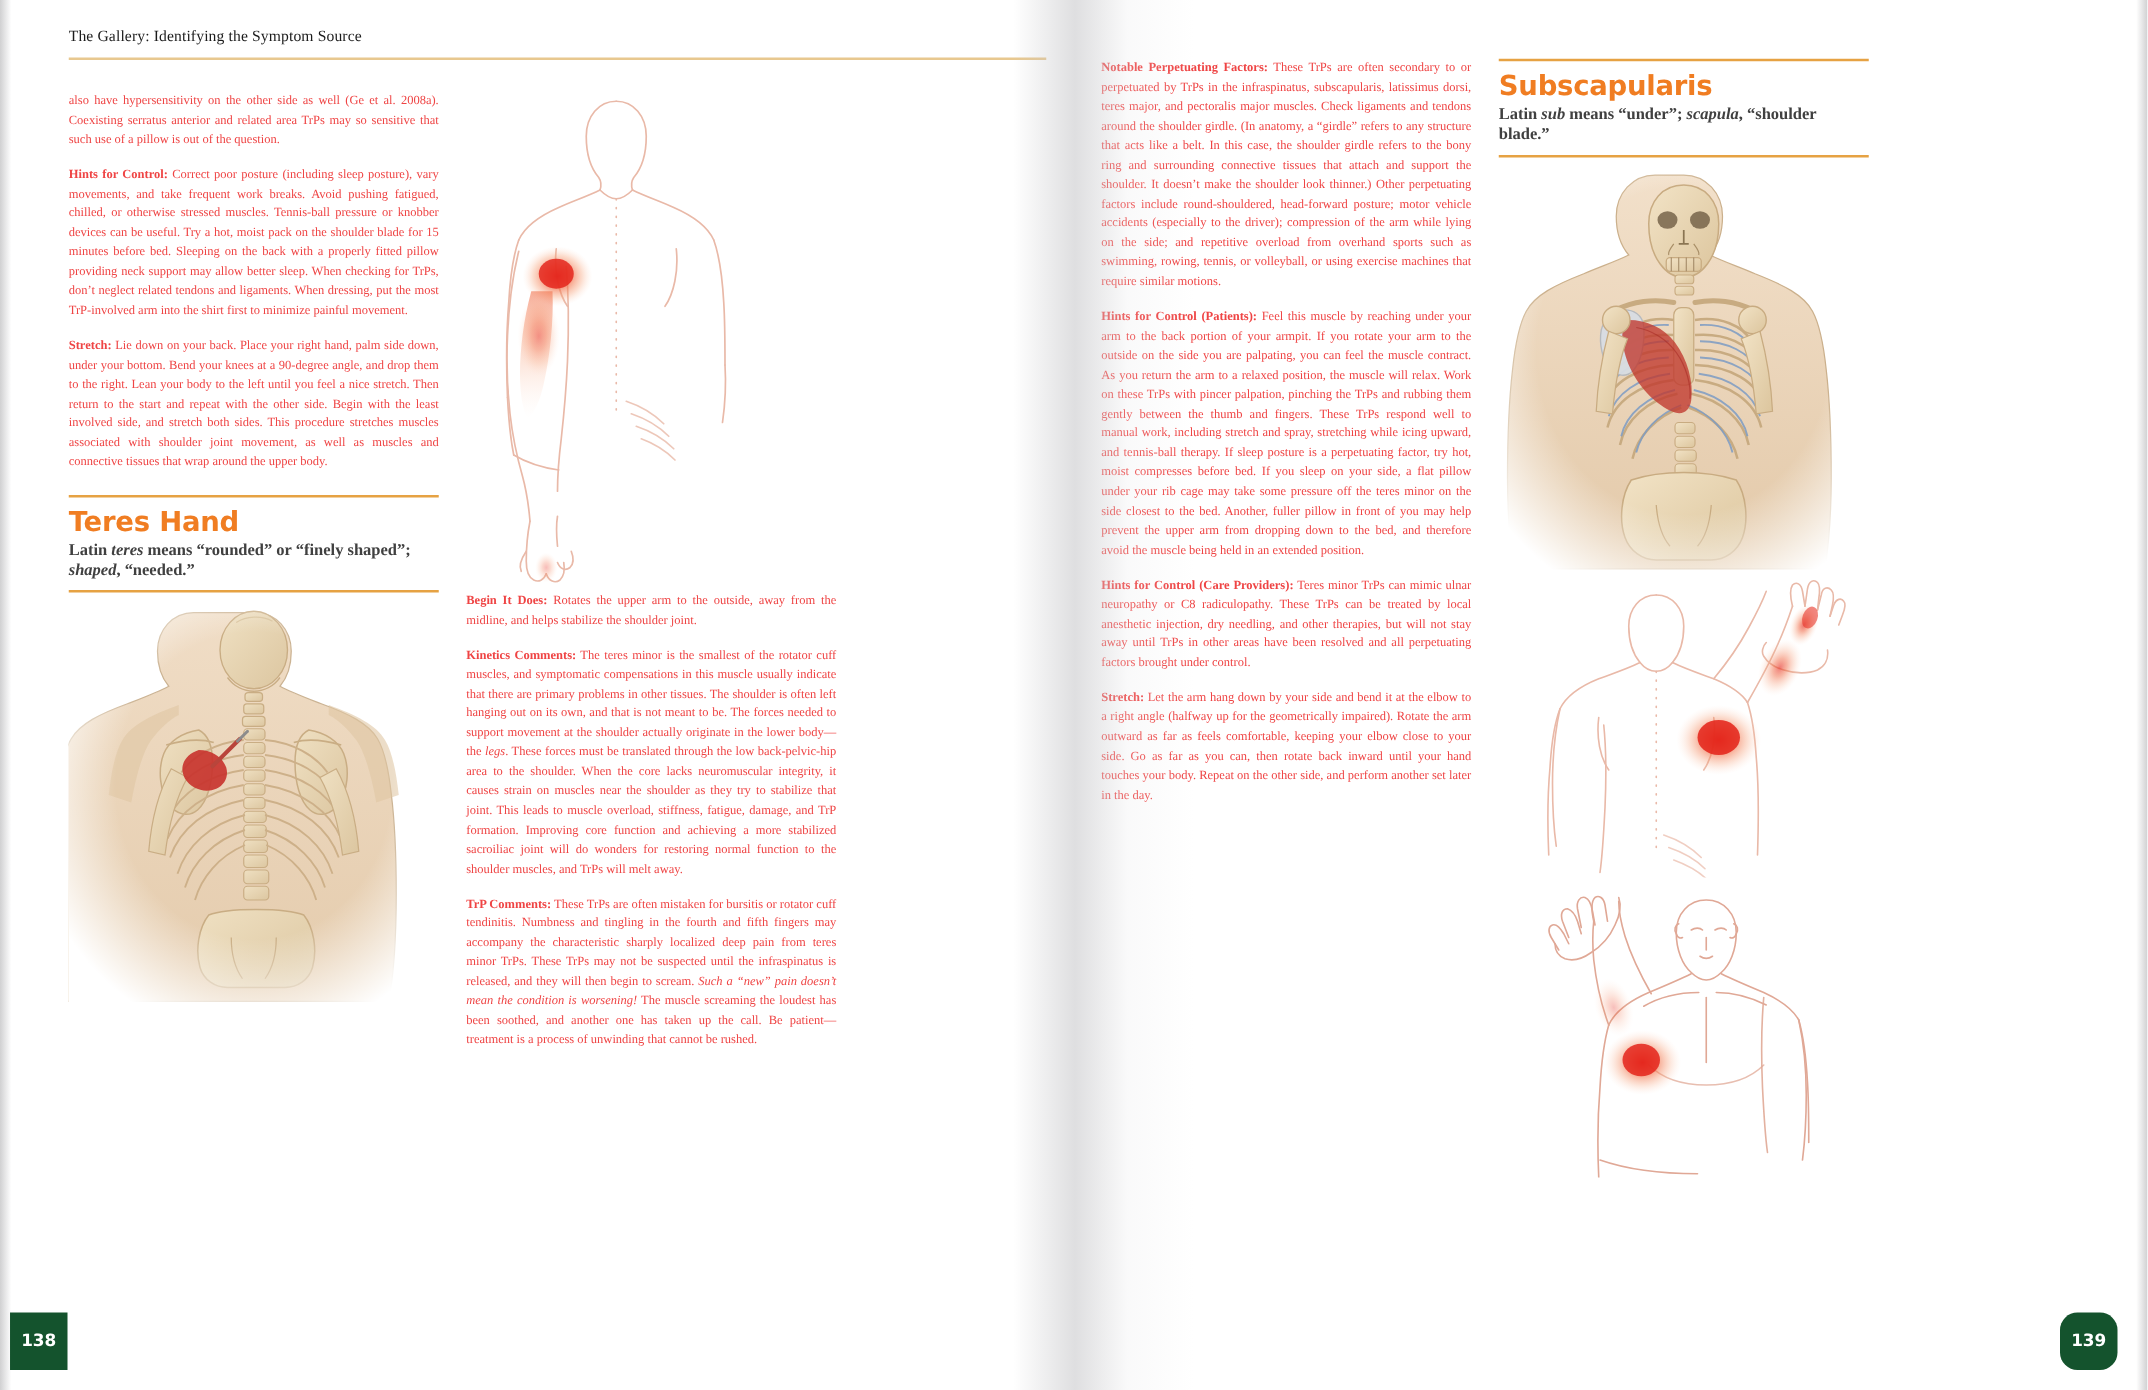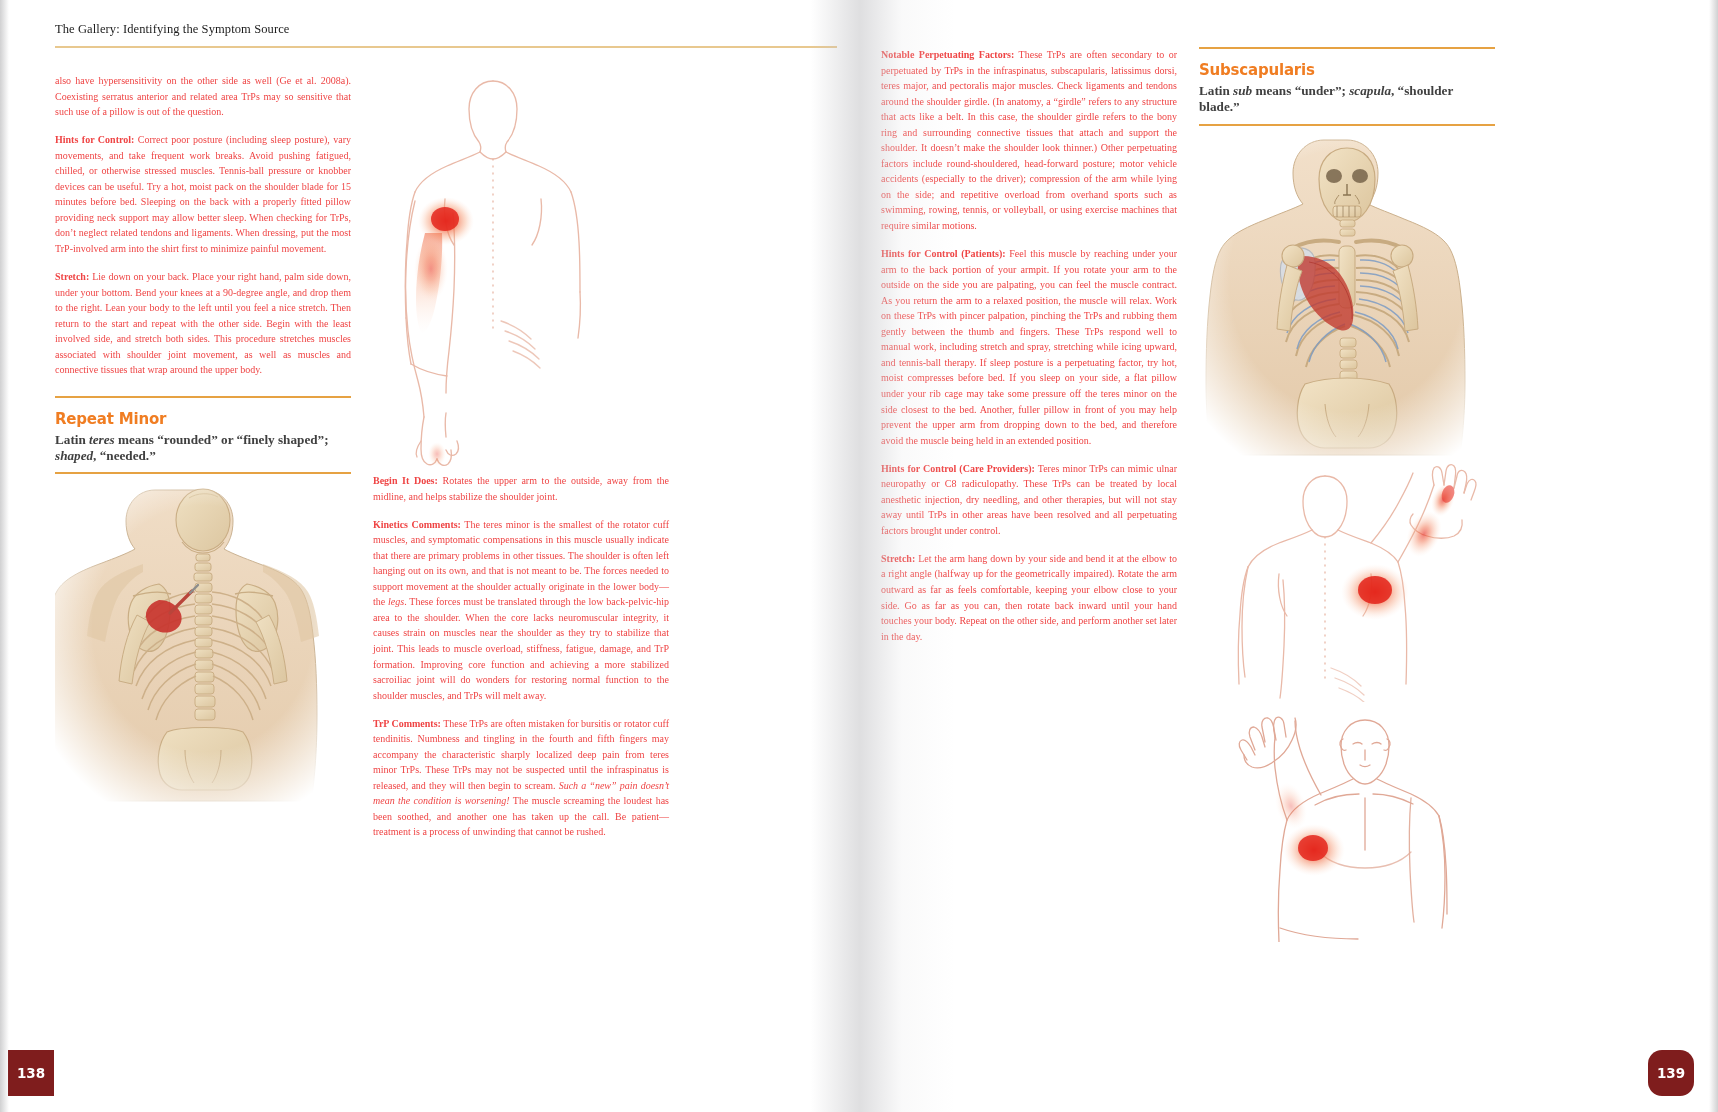--- a/index.html
+++ b/index.html
@@ -82,21 +82,21 @@
   p.body i, p.body em { }
 
   
   .muscle-head {
     border-top: 2.2px solid #e6a243;
     padding-top: 9px;
     margin: 18px 0 6px 0;
   }
   .muscle-name {
     font-family: "DejaVu Sans", sans-serif;
-    font-size: 15px;
+    font-size: 22px;
     font-weight: bold;
     color: #f07d22;
     letter-spacing: -0.2px;
     line-height: 24px;
   }
   .muscle-latin {
     font-family: Liberation Serif, serif;
     font-size: 13.2px;
     font-weight: bold;
     color: #404040;
@@ -111,21 +111,21 @@
 
   
   .fig { position: relative; width: 100%; }
   .fig svg { display: block; width: 100%; height: auto; }
 
   
   .pagetab {
     position: absolute;
     bottom: 16px;
     width: 46px; height: 46px;
-    background: #7f1d1d;
+    background: #14532d;
     color: #ffffff;
     font-family: "DejaVu Sans", sans-serif;
     font-size: 13.5px;
     font-weight: bold;
     display: flex;
     align-items: center;
     justify-content: center;
     z-index: 20;
   }
   .pagetab.l { left: 8px; }
@@ -150,21 +150,21 @@
 
         <p class="body">
           <b>Hints for Control:</b><span> Correct poor posture (including sleep posture), vary movements, and take frequent work breaks. Avoid pushing fatigued, chilled, or otherwise stressed muscles. Tennis-ball pressure or knobber devices can be useful. Try a hot, moist pack on the shoulder blade for 15 minutes before bed. Sleeping on the back with a properly fitted pillow providing neck support may allow better sleep. When checking for TrPs, don’t neglect related tendons and ligaments. When dressing, put the most TrP-involved arm into the shirt first to minimize painful movement.</span>
         </p>
 
         <p class="body">
           <b>Stretch:</b><span> Lie down on your back. Place your right hand, palm side down, under your bottom. Bend your knees at a 90-degree angle, and drop them to the right. Lean your body to the left until you feel a nice stretch. Then return to the start and repeat with the other side. Begin with the least involved side, and stretch both sides. This procedure stretches muscles associated with shoulder joint movement, as well as muscles and connective tissues that wrap around the upper body.</span>
         </p>
 
         <div class="muscle-head">
-          <div class="muscle-name">Repeat Minor</div>
+          <div class="muscle-name">Teres Hand</div>
           <div class="muscle-latin"><span>Latin </span><i>teres</i><span> means “rounded” or “finely shaped”; </span><i>shaped</i><span>, “needed.”</span>
           </div>
           <div class="muscle-rule-bottom"></div>
         </div>
 
         <div class="fig">
           <svg viewBox="0 0 296 330" aria-hidden="true">
             <defs>
               <linearGradient id="skinL" x1="0" y1="0" x2="0" y2="1">
                 <stop offset="0" stop-color="#f0ddc6"></stop>

